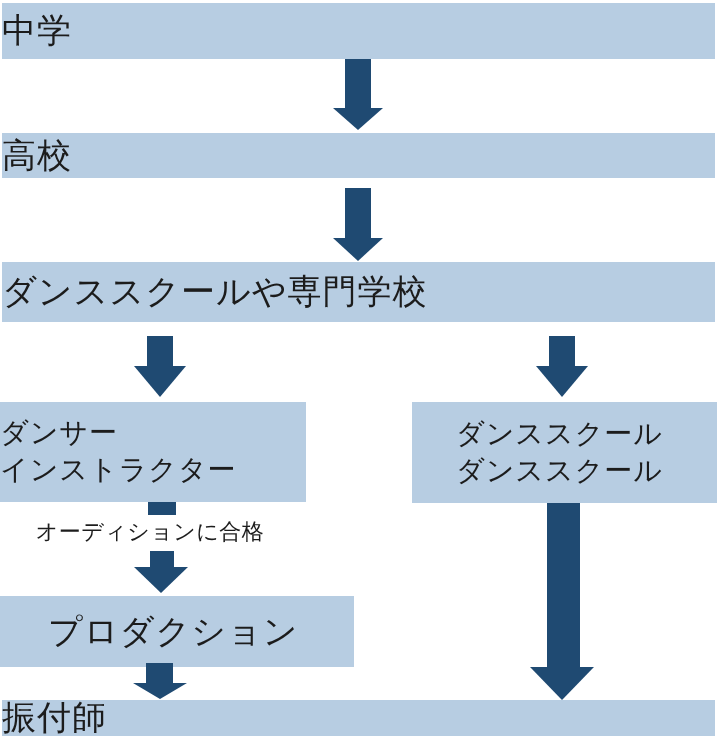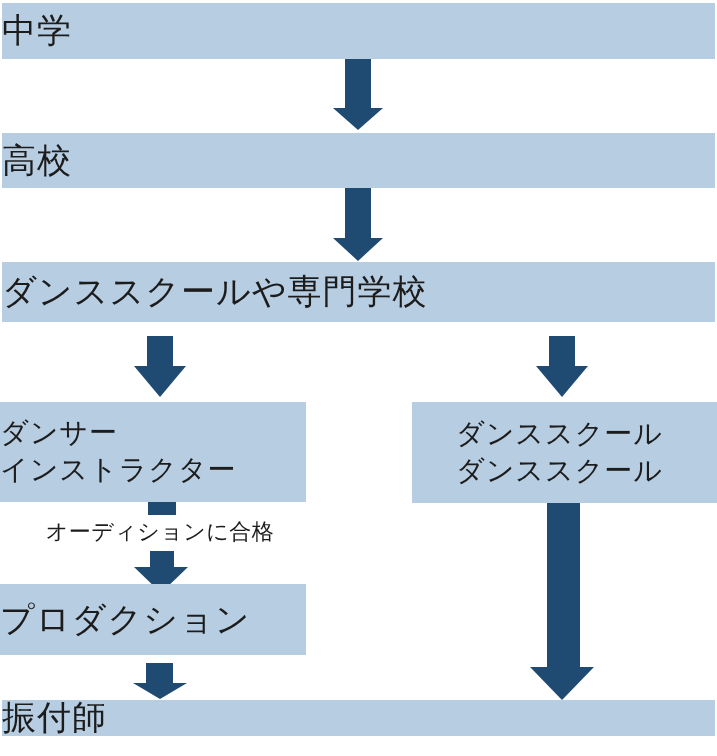--- a/index.html
+++ b/index.html
@@ -16,42 +16,42 @@
   }
   .node .line{display:block;}
   .node.two-line{font-size:28px;line-height:1.32;}
   .shaft{position:absolute;background:var(--arrow,#1f4a72);}
   .head{position:absolute;width:0;height:0;border-style:solid;
         border-color:var(--arrow,#1f4a72) transparent transparent transparent;}
   .caption{position:absolute;font-size:22px;text-align:center;letter-spacing:0.5px;}
 
   
   #bar-chugaku   {left:2px;  top:3px;   width:713px; height:56px;}
-  #bar-koko      {left:2px;  top:133px; width:713px; height:55px;}
+  #bar-koko      {left:2px;  top:133px; width:713px; height:45px;}
   #bar-dance     {left:2px;  top:262px; width:713px; height:60px;}
   #bar-choreo    {left:2px;  top:700px; width:713px; height:36px;}
   
   #box-dancer    {left:0;    top:402px; width:306px; height:100px;}
   #box-gym       {left:412px;top:402px; width:305px; height:101px;padding-left:44px;}
-  #box-production{left:0;    top:584px; width:306px; height:71px;}
+  #box-production{left:0;    top:596px; width:306px; height:71px;padding-left:48px;}
 
   
   #a1-shaft{left:345px;top:59px; width:26px;height:49px;}
   #a1-head {left:333px;top:108px;border-width:22px 25px 0 25px;}
   
   #a2-shaft{left:345px;top:188px;width:26px;height:50px;}
   #a2-head {left:333px;top:238px;border-width:23px 25px 0 25px;}
   
   #a3l-shaft{left:147px;top:336px;width:26px;height:30px;}
   #a3l-head {left:134px;top:366px;border-width:31px 26px 0 26px;}
   #a3r-shaft{left:549px;top:336px;width:26px;height:30px;}
   #a3r-head {left:536px;top:366px;border-width:31px 26px 0 26px;}
   
   #conn-shaft{left:148px;top:502px;width:28px;height:13px;}
-  #caption-audition{left:0;top:517px;width:300px;padding-left:10px;}
+  #caption-audition{left:0;top:517px;width:300px;}
   #a4-shaft{left:150px;top:551px;width:24px;height:16px;}
   #a4-head {left:134px;top:567px;border-width:26px 27px 0 27px;}
   
   #a5-shaft{left:146px;top:663px;width:27px;height:20px;}
   #a5-head {left:133px;top:683px;border-width:16px 27px 0 27px;}
   
   #ar-shaft{left:547px;top:503px;width:33px;height:164px;}
   #ar-head {left:530px;top:667px;border-width:33px 32px 0 32px;}
 </style>
 </head>

